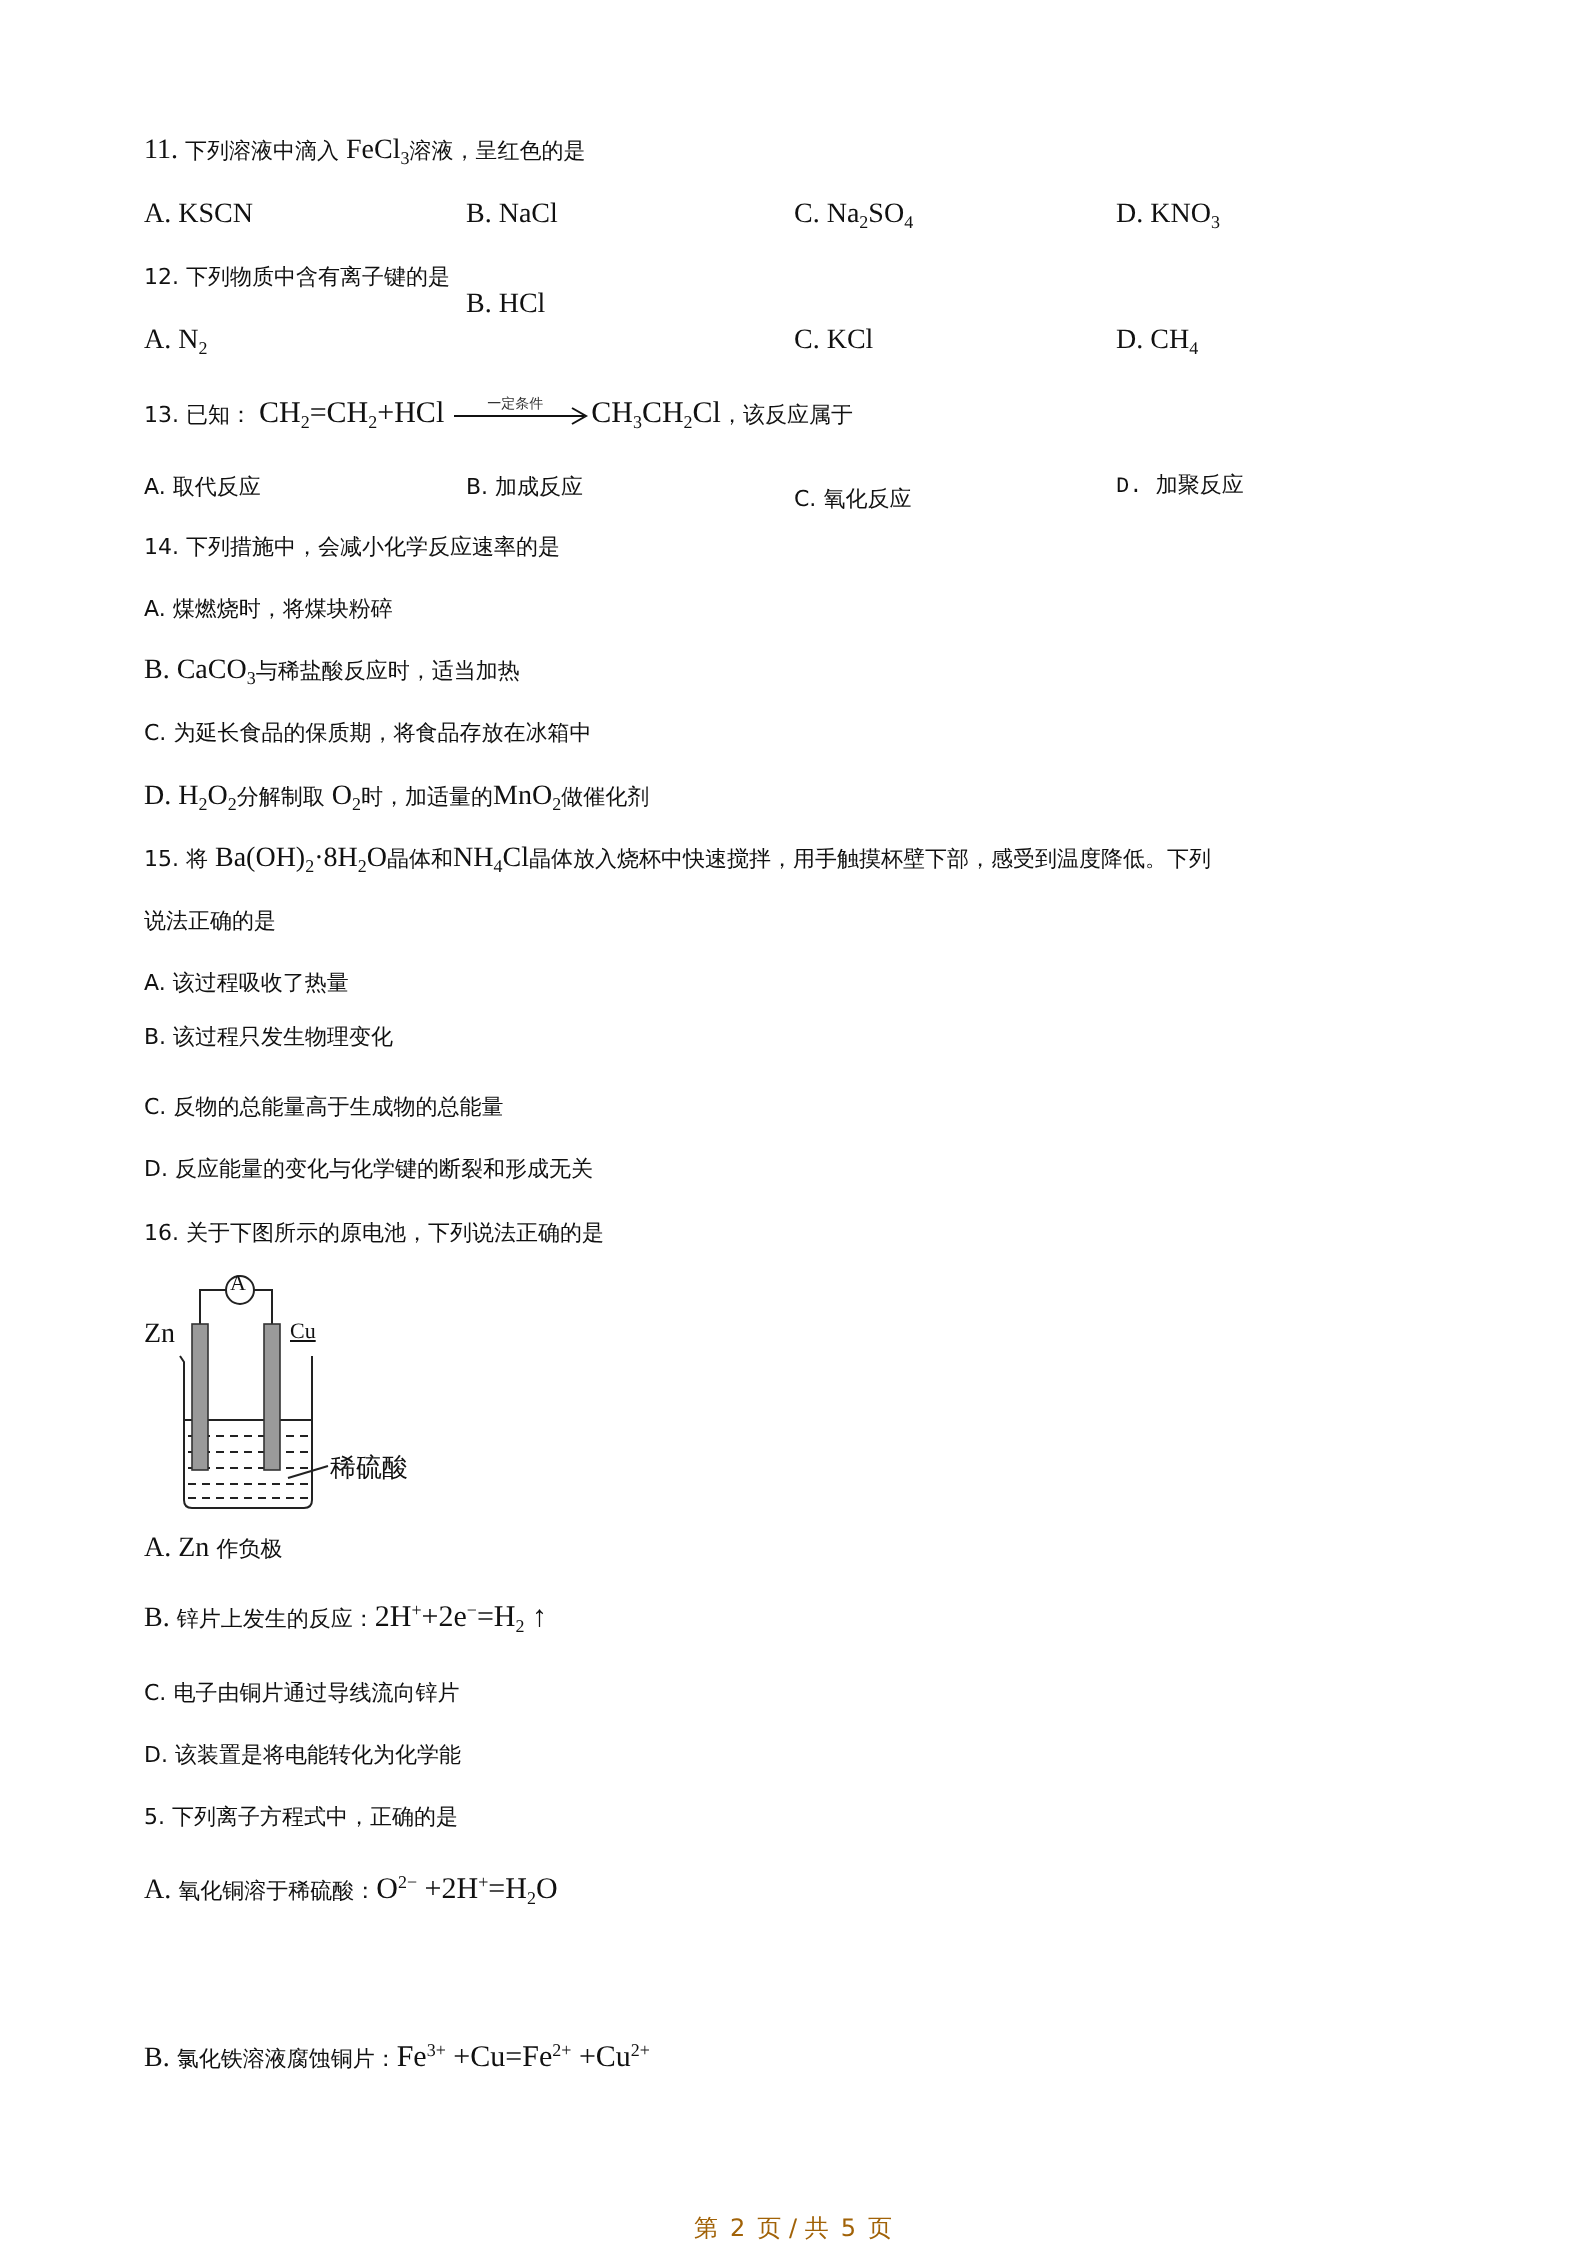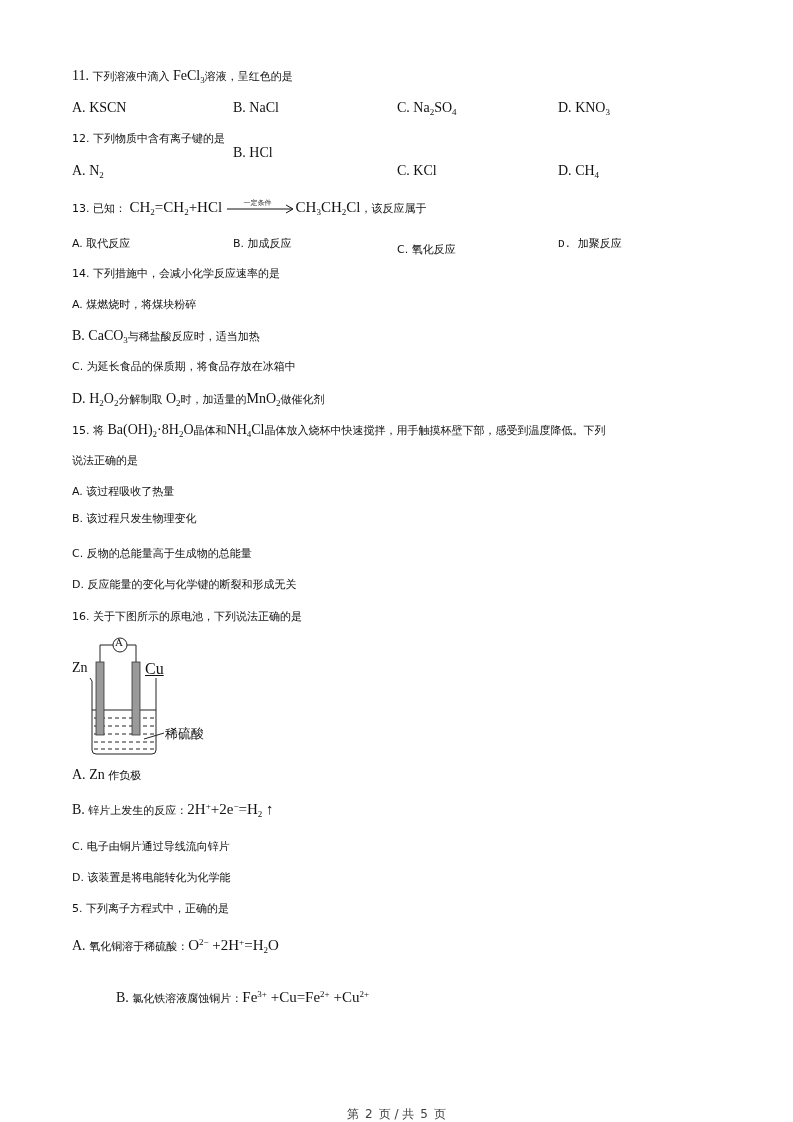--- a/index.html
+++ b/index.html
@@ -6,21 +6,21 @@
   body { width: 793px; height: 1122px; position: relative; overflow: hidden;
          font-family: "Liberation Serif", "DejaVu Serif", serif; color: #111; font-size: 14px; }
   .line { position: absolute; left: 72px; white-space: nowrap; line-height: 18px; }
   .opt { position: absolute; white-space: nowrap; line-height: 18px; }
   .cn { font-family: "DejaVu Sans", sans-serif; font-size: 11px; }
   sub { font-size: 9px; vertical-align: -3px; line-height: 0; }
   sup { font-size: 9px; vertical-align: 5px; line-height: 0; }
   .eq { font-family: "Liberation Serif", serif; font-size: 15px; }
   .arrow-wrap { display: inline-block; position: relative; width: 70px; height: 14px; vertical-align: middle; }
   .arrow-cond { position: absolute; top: -8px; left: 0; width: 64px; text-align: center; font-size: 7px; color: #333; font-family: "DejaVu Sans", sans-serif; }
-  .footer { position: absolute; top: 1106px; left: 0; width: 793px; text-align: center; font-size: 12px; font-family: "DejaVu Sans", sans-serif; color: #404040; }
+  .footer { position: absolute; top: 1106px; left: 0; width: 793px; text-align: center; font-size: 12px; font-family: "DejaVu Sans", sans-serif; color: #a16207; }
   .footer span { margin: 0 3px; }
   .figure { position: absolute; left: 68px; top: 632px; width: 150px; height: 128px; }
 </style>
 </head>
 <body>
 
 <div class="line" style="top:67px;">
   <span>11.</span>
   <span class="cn">下列溶液中滴入</span>
   <span>FeCl</span><sub>3</sub><span class="cn">溶液，呈红色的是</span>
@@ -147,21 +147,21 @@
     <line x1="26" y1="110" x2="86" y2="110" stroke="#222" stroke-width="1" stroke-dasharray="4,3"></line>
     <line x1="26" y1="117" x2="86" y2="117" stroke="#222" stroke-width="1" stroke-dasharray="4,3"></line>
 
     <rect x="28" y="30" width="8" height="73" fill="#9a9a9a" stroke="#333" stroke-width="0.8"></rect>
     <rect x="64" y="30" width="8" height="73" fill="#9a9a9a" stroke="#333" stroke-width="0.8"></rect>
 
     <line x1="76" y1="107" x2="96" y2="101" stroke="#222" stroke-width="1"></line>
   </svg>
   <span style="position:absolute; left:47px; top:4px; font-size:11px; font-family:'Liberation Serif',serif;">A</span>
   <span style="position:absolute; left:4px; top:28px; font-size:14px; font-family:'Liberation Serif',serif;">Zn</span>
-  <span style="position:absolute; left:77px; top:28px; font-size:16px; font-family:'Liberation Serif',serif;text-decoration:underline;">Cu</span>
+  <span style="position:absolute; left:77px; top:28px; font-size:11px; font-family:'Liberation Serif',serif;text-decoration:underline;">Cu</span>
   <span class="cn" style="position:absolute; left:97px; top:93px; font-size:13px;">稀硫酸</span>
 </div>
 
 <div class="line" style="top:766px;">
   <span>A.</span>
   <span>Zn</span>
   <span class="cn">作负极</span>
 </div>
 <div class="line" style="top:800px;">
   <span>B.</span>
@@ -174,20 +174,20 @@
 <div class="line cn" style="top:869px;">
   <span>D.</span>
   <span>该装置是将电能转化为化学能</span>
 </div>
 
 <div class="line cn" style="top:900px;">5. 下列离子方程式中，正确的是</div>
 <div class="line" style="top:936px;">
   <span>A.</span>
   <span class="cn">氧化铜溶于稀硫酸：</span><span class="eq"><span>O</span><sup>2−</sup> <span>+2H</span><sup>+</sup><span>=H</span><sub>2</sub><span>O</span></span>
 </div>
-<div class="line" style="top:988px;margin-left:44px;">
+<div class="line" style="top:1020px;">
   <span>B.</span>
   <span class="cn">氯化铁溶液腐蚀铜片：</span><span class="eq"><span>Fe</span><sup>3+</sup> <span>+Cu=Fe</span><sup>2+</sup> <span>+Cu</span><sup>2+</sup></span>
 </div>
 
 <div class="footer">
   <span>第</span><span>2</span><span>页 / 共</span><span>5</span><span>页</span>
 </div>
 
 </body></html>

